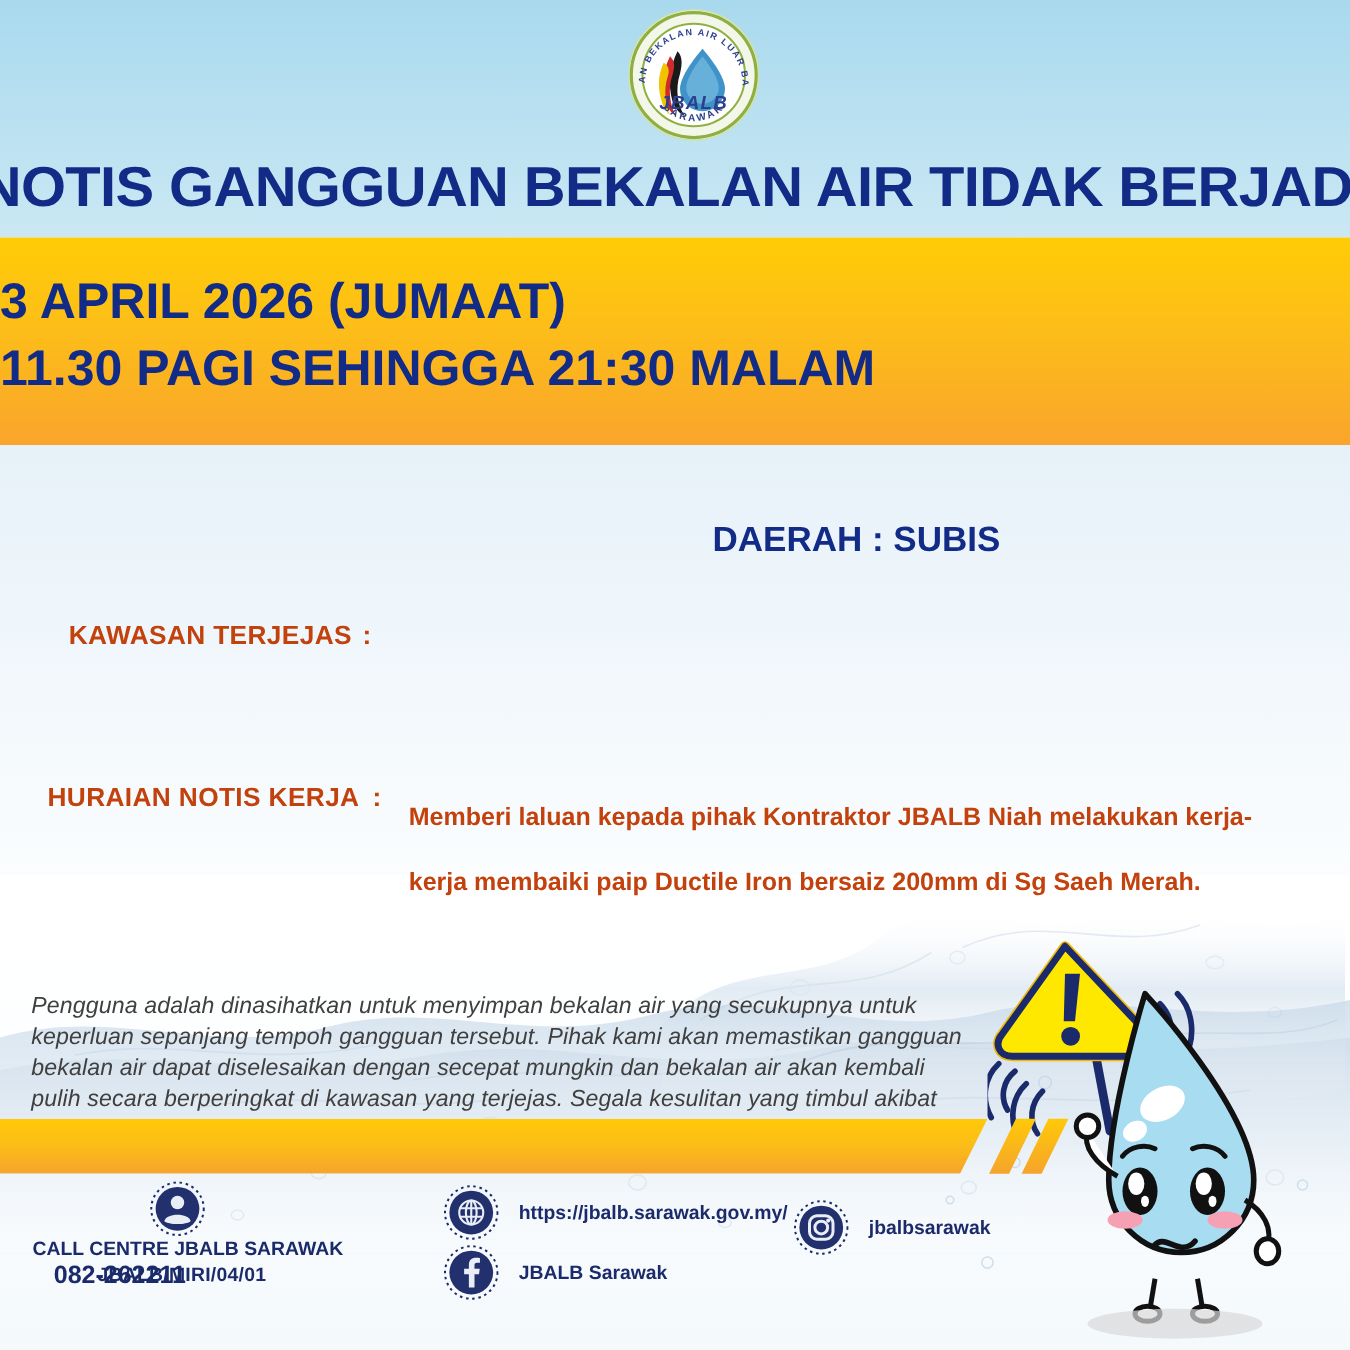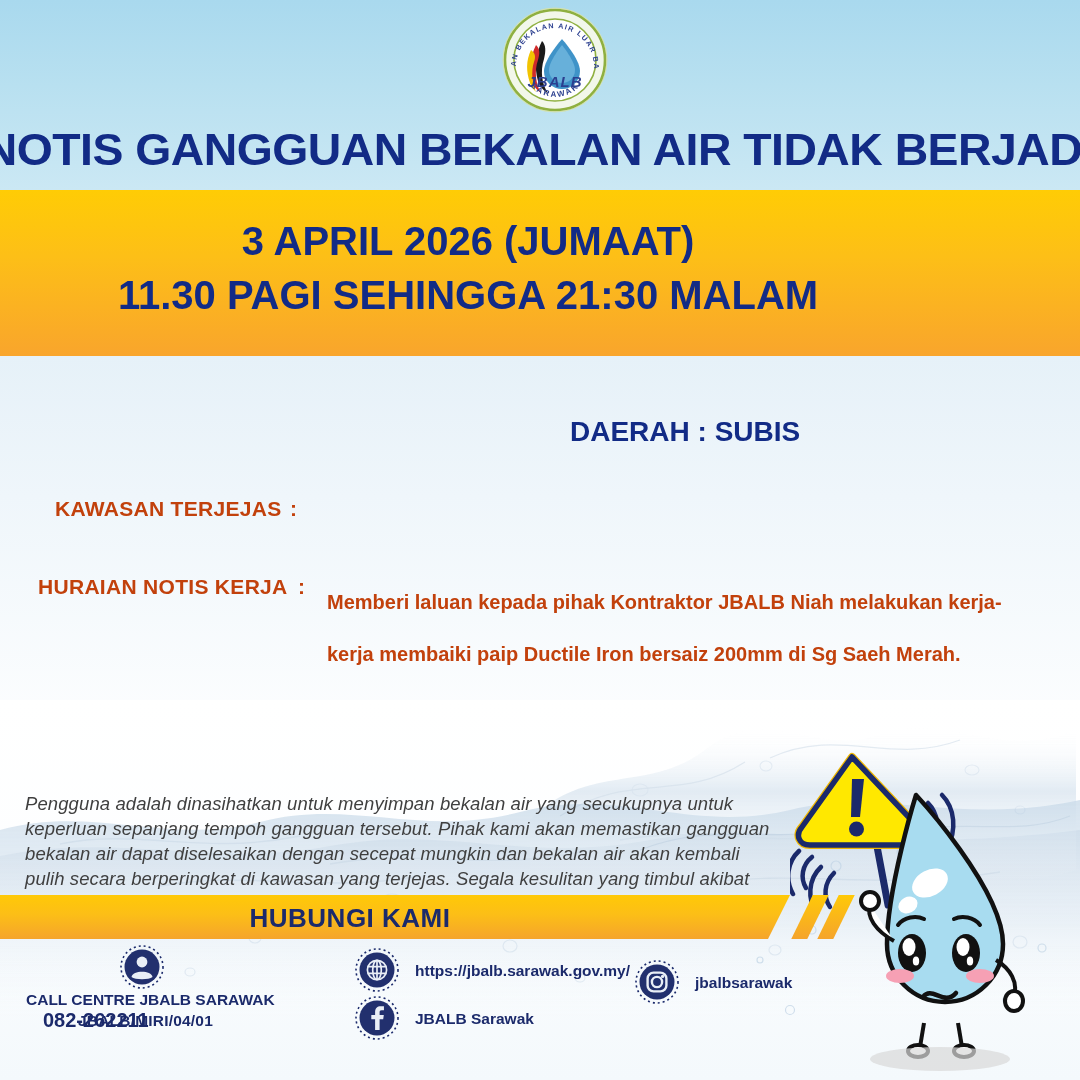--- a/index.html
+++ b/index.html
@@ -59,21 +59,21 @@
     text-align:center;
     font-size:45px; font-weight:bold; letter-spacing:-0.5px;
     color:#122b86;
     font-family:"Liberation Sans", sans-serif;
     transform:scaleX(1.03); transform-origin:center;
     white-space:nowrap;
   }
 
   
   .date-block {
-    position:absolute; left:0; top:215px; width:936px; text-align:center;
+    position:absolute; left:0; top:215px; width:936px; 
     color:#122b86;
   }
   .date-line1 { font-size:40px; font-weight:bold; letter-spacing:0px; line-height:52px; }
   .date-line2 { font-size:40px; font-weight:bold; letter-spacing:0px; line-height:56px; }
 
   
   .div-row {
     position:absolute; left:0; top:400px; width:1080px; height:40px;
     color:#122b86; font-size:28px; font-weight:bold;
   }
@@ -84,21 +84,21 @@
   .detail { position:absolute; color:#c2410c;margin-top:20px; }
   .det-label { position:absolute; font-size:21px; font-weight:bold; letter-spacing:.3px; }
   .det-colon { position:absolute; font-size:21px; font-weight:bold; }
   .det-value { position:absolute; font-size:20px; font-weight:bold; line-height:48px; }
 
   #row-kawasan { left:0; top:475px; width:1080px; height:40px; }
   #row-kawasan .det-label { left:55px; top:2px; }
   #row-kawasan .det-colon { left:290px; top:2px; }
   #row-kawasan .det-value { left:327px; top:3px; line-height:24px; }
 
-  #row-huraian { left:0; top:552px; width:880px; height:110px; }
+  #row-huraian { left:0; top:604px; width:880px; height:110px; }
   #row-huraian .det-label { left:38px; top:3px; }
   #row-huraian .det-colon { left:298px; top:3px; }
   #row-huraian .det-value { left:327px; top:4px; width:700px; line-height:52px; }
 
   
   .advisory {
     position:absolute; left:25px; top:791px; width:750px;
     font-size:18.5px; font-style:italic; font-weight:500;
     color:#3f3f3f; line-height:25px; letter-spacing:.1px;
   }
@@ -330,21 +330,20 @@
 
     <path d="M134,278 L130,302" stroke="#111111" stroke-width="4" fill="none"></path>
     <path d="M168,278 L172,302" stroke="#111111" stroke-width="4" fill="none"></path>
     <ellipse cx="128" cy="306" rx="10" ry="6" fill="#ffffff" stroke="#111111" stroke-width="4"></ellipse>
     <ellipse cx="174" cy="306" rx="10" ry="6" fill="#ffffff" stroke="#111111" stroke-width="4"></ellipse>
 
     <ellipse cx="150" cy="314" rx="70" ry="12" fill="#d8d8d8" opacity=".7"></ellipse>
   </svg>
 
   <div class="hk-bar"></div>
-  <div class="hk-text">HUBUNGI KAMI</div>
   <div class="hk-slash" id="hk-slash-1"></div>
   <div class="hk-slash" id="hk-slash-2"></div>
 
   <div class="contact" id="contact-call">
     <div class="c-icon">
       <svg viewBox="0 0 44 44" width="44" height="44">
         <circle cx="22" cy="22" r="21" fill="none" stroke="#1b2a6b" stroke-width="1.6" stroke-dasharray="2 3"></circle>
         <circle cx="22" cy="22" r="17.5" fill="#22306e"></circle>
         <circle cx="22" cy="17" r="5.4" fill="#e9eef6"></circle>
         <path d="M11.5,32 C12.5,25 31.5,25 32.5,32 C29,35 15,35 11.5,32 Z" fill="#e9eef6"></path>

